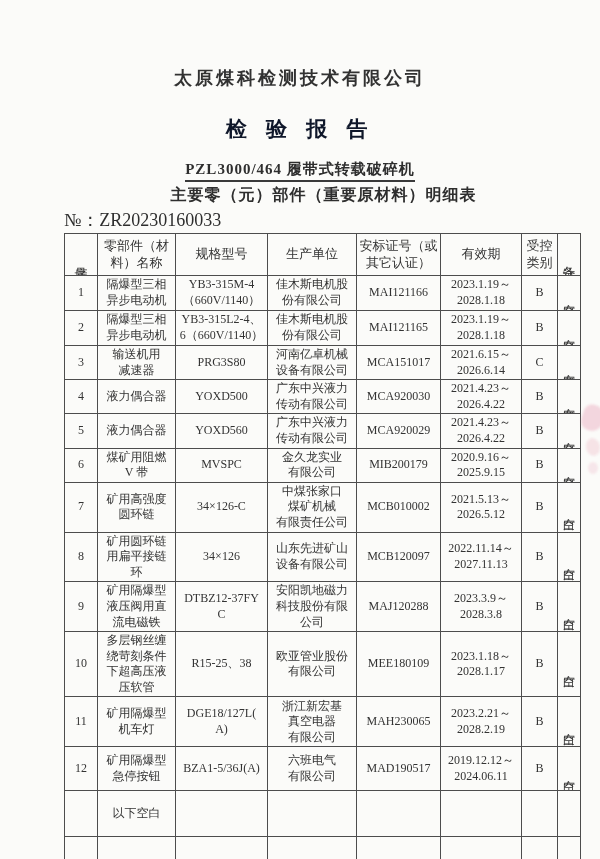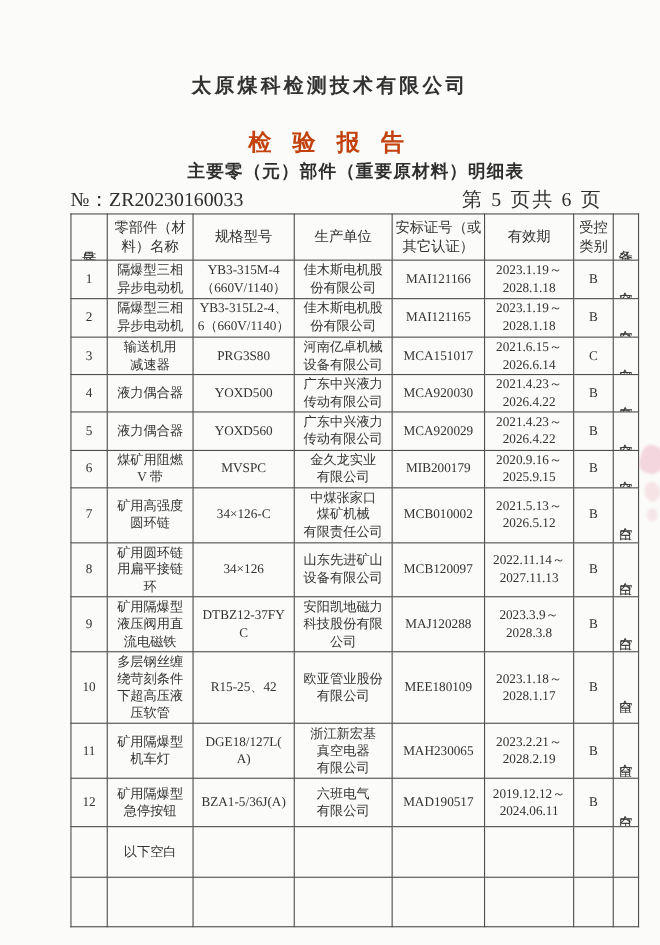--- a/index.html
+++ b/index.html
@@ -20,21 +20,21 @@
     letter-spacing: 3px;
     color: #323232;
     font-weight: bold;
   }
   .report-title {
     text-align: center;
     font-size: 21px;
     font-weight: bold;
     letter-spacing: 7px;
     margin-top: 25px;
-    color: #c2410c;
+    color: #0f172a;
   }
   .product-line { text-align: center; margin-top: 17px; }
   .product-line span {
     display: inline-block;
     font-size: 15px;
     font-weight: bold;
     border-bottom: 2px solid #3a3a3a;
     padding-bottom: 1px;
     letter-spacing: 1px;
   }
@@ -111,25 +111,27 @@
         background: rgba(229,140,166,0.18); border-radius: 50%;
         filter: blur(1px); }
 </style>
 </head>
 <body>
 
 <div class="page">
 
   <div class="company">太原煤科检测技术有限公司</div>
   <div class="report-title">检 验 报 告</div>
+  <div class="product-line">
+    <span>PZL3000/464 履带式转载破碎机</span>
+  </div>
   <div class="table-title">主要零（元）部件（重要原材料）明细表</div>
 
   <div class="meta-row">
     <span>№：ZR20230160033</span>
-    <span class="pageinfo">第 5 页共 6 页</span>
   </div>
 
   <table class="parts">
     <colgroup>
       <col class="c-no">
         <col class="c-name">
         <col class="c-model">
         <col class="c-prod">
       <col class="c-cert">
         <col class="c-valid">
@@ -272,21 +274,21 @@
 2028.3.8</td>
         <td>B</td>
         <td><span class="vtext">空白</span></td>
       </tr>
       <tr class="h52">
         <td>10</td>
         <td>多层钢丝缠
 绕苛刻条件
 下超高压液
 压软管</td>
-        <td>R15-25、42</td>
+        <td>R15-25、38</td>
         <td>欧亚管业股份
 有限公司</td>
         <td>MEE180109</td>
         <td>2023.1.18～
 2028.1.17</td>
         <td>B</td>
         <td><span class="vtext">空白</span></td>
       </tr>
       <tr class="h50">
         <td>11</td>

